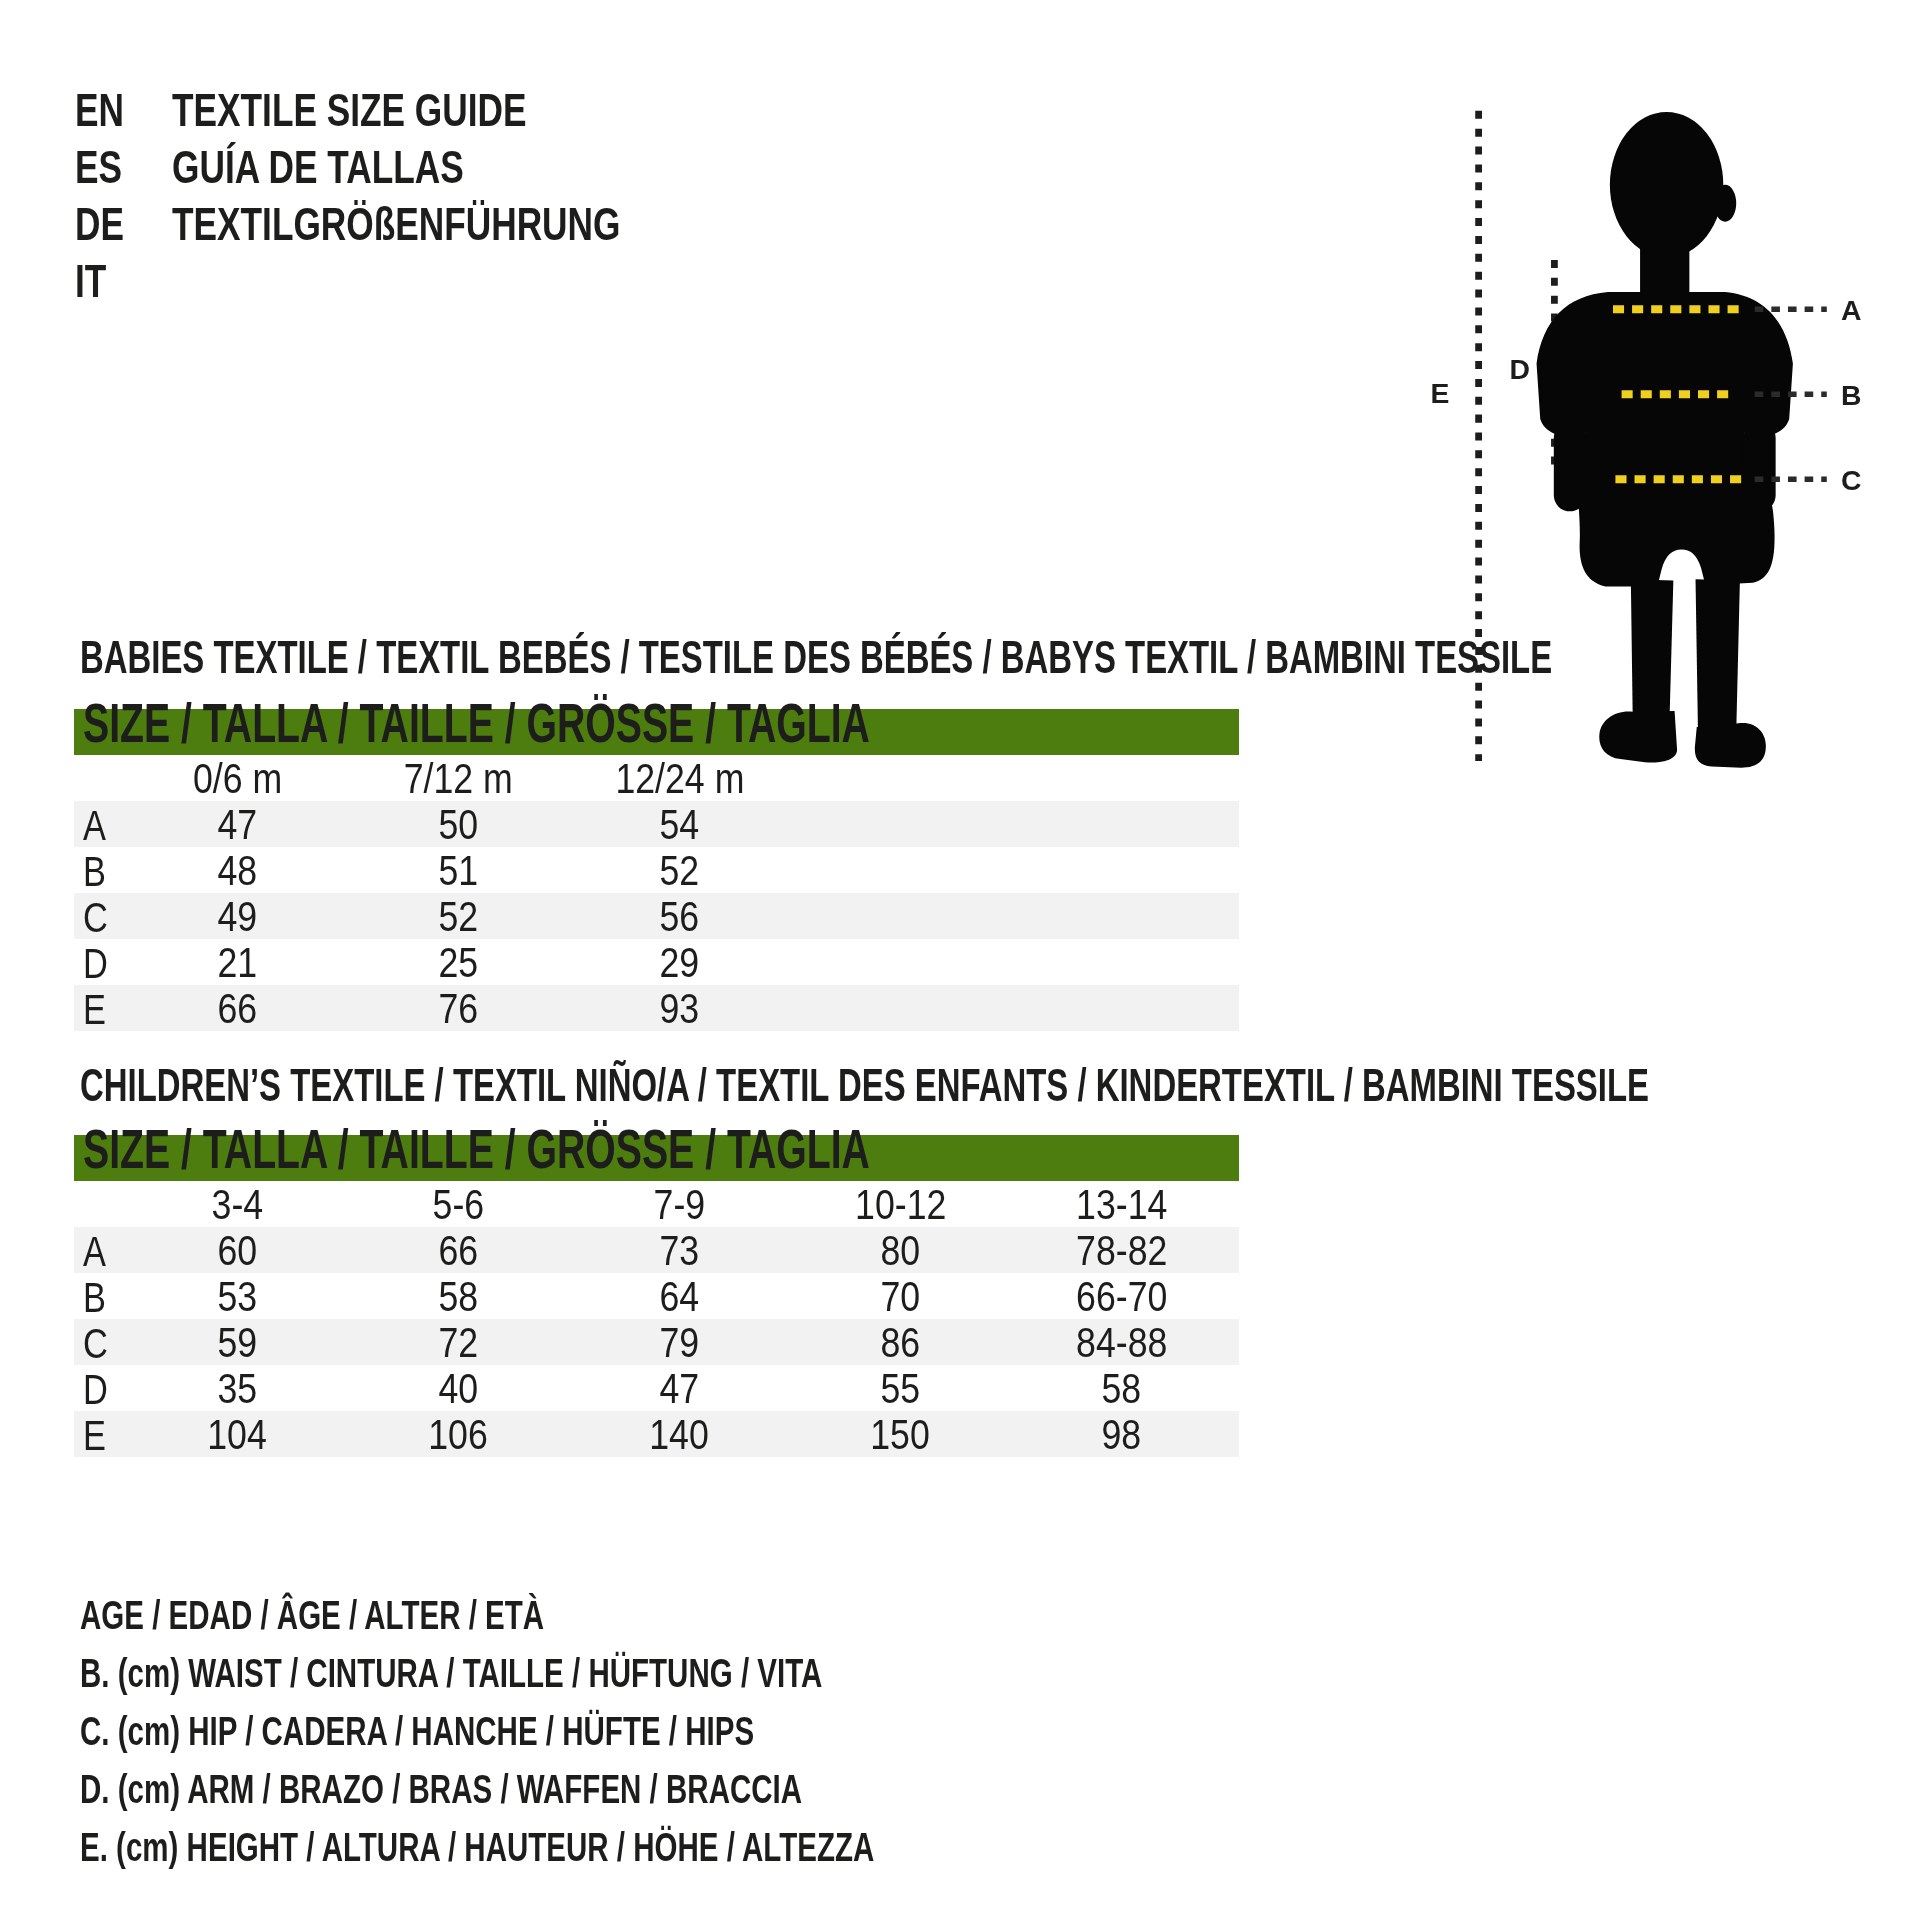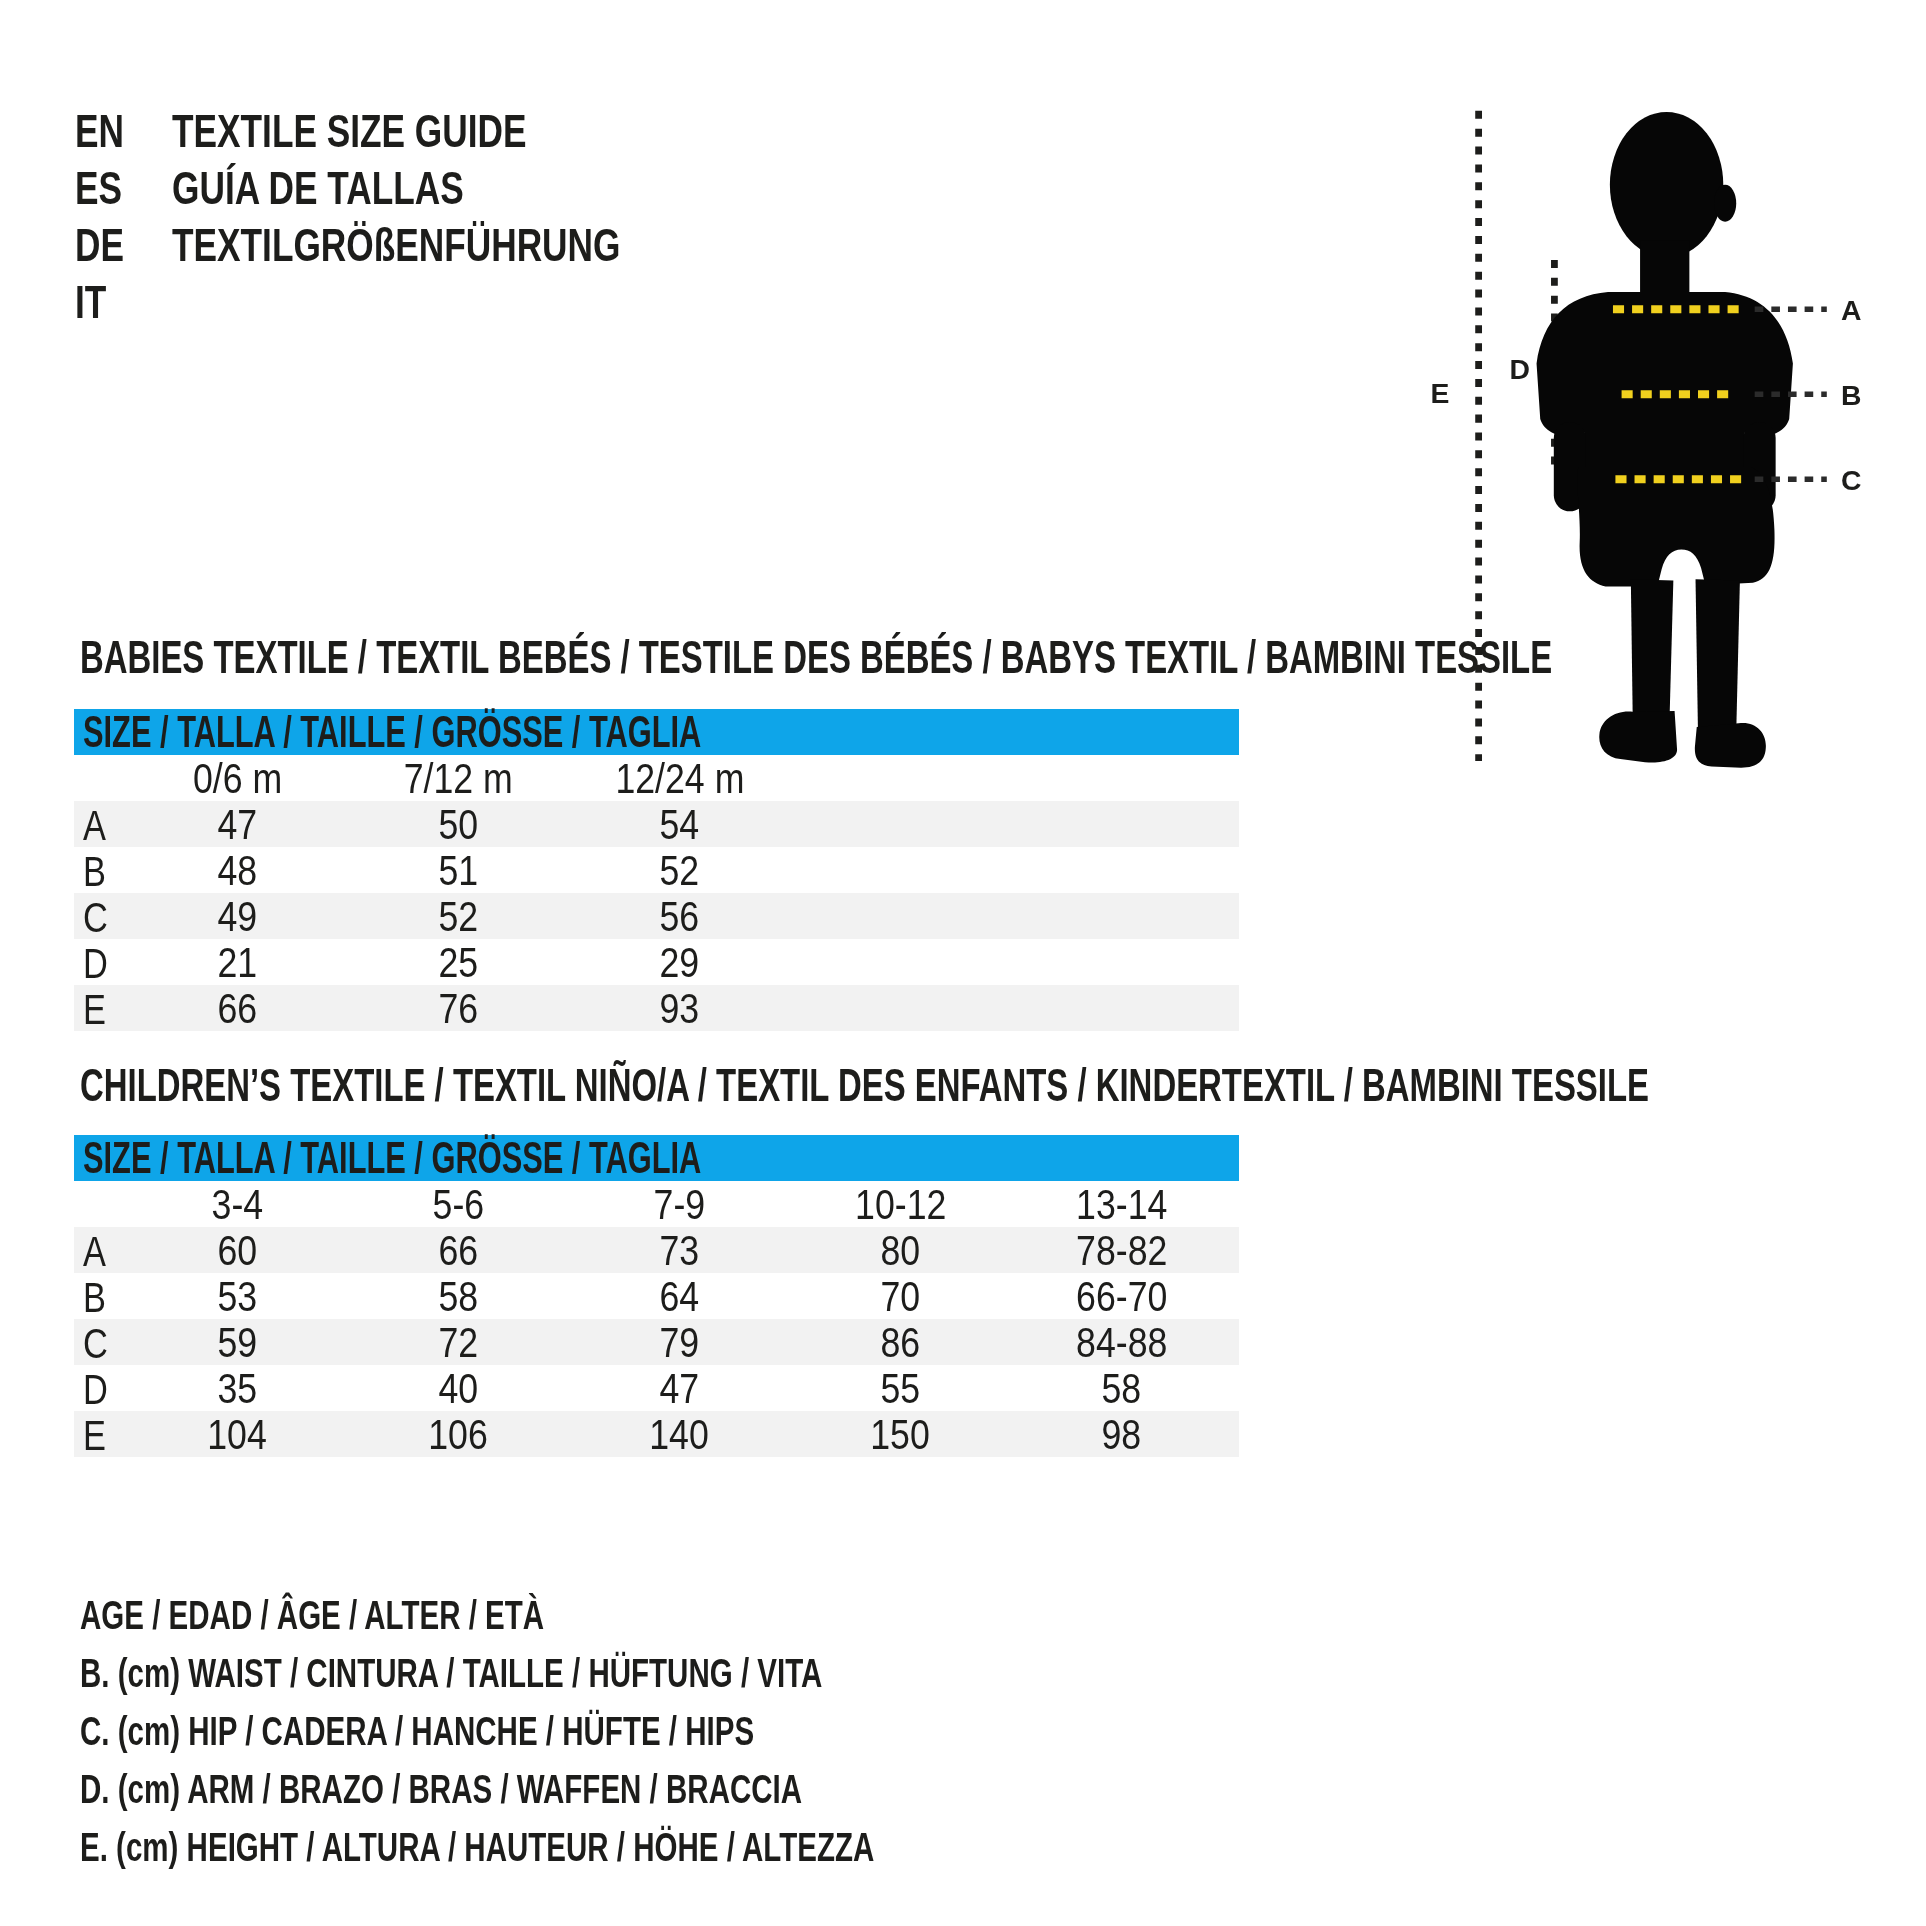--- a/index.html
+++ b/index.html
@@ -8,35 +8,35 @@
     color:#1d1d1b;font-family:"Liberation Sans",sans-serif;overflow:hidden;
   }
   
   .cx{display:inline-block;white-space:nowrap;transform-origin:0 50%;}
   .s70{transform:scaleX(.70);}
   .s75{transform:scaleX(.75);}
   .s80{transform:scaleX(.80);}
   .cxm{display:inline-block;white-space:nowrap;transform:scaleX(.85);transform-origin:50% 50%;}
 
   
-  .lang{position:absolute;left:75px;top:102px;}
+  .lang{position:absolute;left:75px;top:81px;}
   .lang-row{display:flex;height:57px;align-items:center;font-size:47px;font-weight:700;}
   .lang-code{width:97px;flex:0 0 auto;}
   .lang-label{flex:0 0 auto;}
 
   
   .fig{position:absolute;left:1417px;top:86px;width:509px;height:709px;margin:0;}
   .figlabel{font-family:"Liberation Sans",sans-serif;font-weight:700;font-size:46px;fill:#1d1d1b;}
 
   
   .heading{position:absolute;left:80px;margin:0;font-size:47px;font-weight:700;line-height:47px;white-space:nowrap;}
 
   
   .sizetable{position:absolute;left:74px;width:1165px;}
-  .tbar{height:46px;background:#0ea5e9;display:flex;align-items:center;padding-left:8.6px;font-size:44px;font-weight:700;}
+  .tbar{height:46px;background:#4d7c0f;display:flex;align-items:flex-end;padding-left:8.6px;font-size:56px;font-weight:700;}
   .trow{display:flex;height:46px;align-items:flex-start;}
   .trow.alt{background:#f2f2f2;}
   .tlabel{width:53px;padding-left:8.6px;box-sizing:border-box;font-size:43px;font-weight:400;flex:0 0 auto;}
   .tcell{width:221px;text-align:center;font-size:42px;font-weight:400;flex:0 0 auto;}
 
   
   .legend{position:absolute;left:80px;top:1586px;}
   .legend-line{height:58px;display:flex;align-items:center;font-size:41px;font-weight:700;}
 </style>
 </head>

